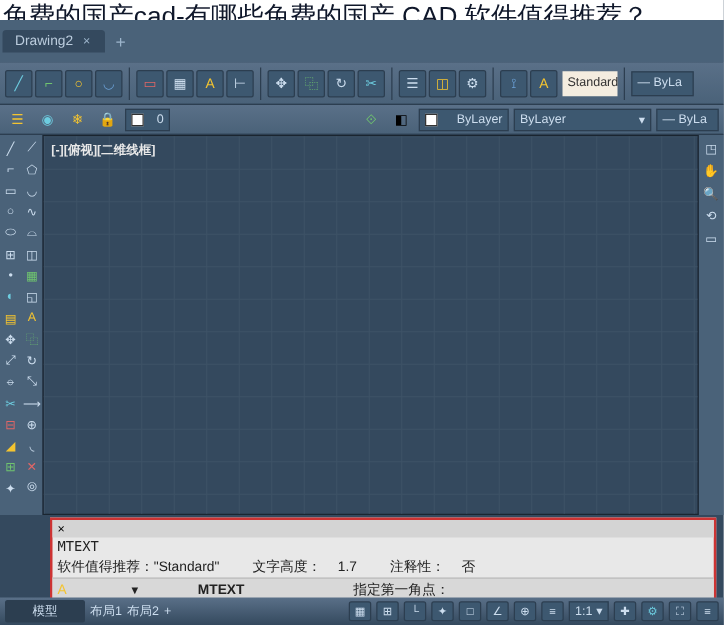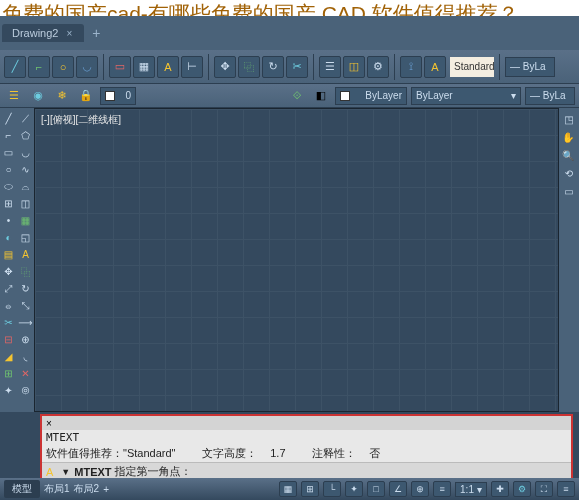--- a/index.html
+++ b/index.html
@@ -1,18 +1,18 @@
 <!DOCTYPE html>
 <html><head>
 <meta charset="utf-8">
 <style>
 * { margin: 0; padding: 0; box-sizing: border-box; font-family: "Microsoft YaHei", Arial, sans-serif; }
 body { width: 579px; height: 500px; background: #fff; overflow: hidden; position: relative; }
 
-.page-title { font-size: 21px; color: #a16207; padding: 0 2px; line-height: 1.3; }
+.page-title { font-size: 21px; color: #0f172a; padding: 0 2px; line-height: 1.3; }
 
 .app-window { position: absolute; top: 16px; left: 0; width: 579px; height: 484px; background: #34495e; }
 
 .menu-bar { height: 18px; background: #2c3e50; display: flex; align-items: center; padding: 0 4px; gap: 4px; color: #9cb4cb; font-size: 10px; }
 .menu-item { padding: 0 3px; cursor: pointer; }
 
 .tab-bar { height: 34px; background: #4a6279; display: flex; align-items: center; padding: 0 2px; }
 .doc-tab { background: #34495e; color: #bcd; font-size: 11px; padding: 3px 12px 3px 10px; display: flex; align-items: center; gap: 8px; border-radius: 3px 3px 0 0; }
 .tab-close { font-size: 10px; color: #9cb4cb; }
 .tab-add { color: #9cb4cb; font-size: 14px; padding: 0 8px; }
@@ -32,31 +32,31 @@
 .tool-left-row { display: flex; }
 .tool-btn { width: 17px; height: 17px; display: flex; align-items: center; justify-content: center; font-size: 10px; color: #cde; }
 .tool-right { width: 20px; background: #4a6279; display: flex; flex-direction: column; padding: 2px 0; }
 .tool-right .tool-btn { width: 20px; height: 18px; }
 
 .canvas { flex: 1; background: #34495e; position: relative; border: 1px solid #1a2530; }
 .canvas-grid { position: absolute; inset: 0; background-image:
   linear-gradient(#3d5266 1px, transparent 1px),
   linear-gradient(90deg, #3d5266 1px, transparent 1px);
   background-size: 26px 26px; }
-.canvas-label { position: absolute; top: 4px; left: 6px; color: #e8e8e8; font-size: 10px; }
+.canvas-label { position: absolute; top: 4px; left: 6px; color: #e8e8e8; font-size: 10px; font-weight: bold; }
 
 .cmd-area { border: 2px solid #cc3333; margin: 2px 6px 0 40px; background: #e8e8e8; }
 .cmd-header { height: 14px; background: #d4d4d4; display: flex; align-items: center; padding: 0 4px; font-size: 10px; }
 .cmd-line { padding: 1px 4px; font-size: 11px; color: #222; font-family: SimSun, monospace; }
-.cmd-input-row { display: flex; align-items: center; background: #d8d8d8; padding: 1px 4px; font-size: 11px; color: #222; border-top: 1px solid #bbb; }
+.cmd-input-row { display: flex; align-items: center; background: #d8d8d8; padding: 1px 4px; font-size: 11px; color: #222; border-top: 1px solid #bbb; gap: 42px; }
 .cmd-caret { margin-right: 4px; }
 .cmd-dropdown { margin: 0 4px; font-size: 9px; }
 
 .status-bar { position: absolute; bottom: 0; left: 0; right: 0; height: 22px; background: linear-gradient(#5a7088, #34495e); display: flex; align-items: center; gap: 4px; padding: 0 4px; color: #cde; font-size: 10px; }
-.status-tab { background: #2c3e50; padding: 2px 8px; border-radius: 2px; }
+.status-tab { background: #2c3e50; padding: 2px 22px; border-radius: 2px; }
 .status-btn { width: 18px; height: 16px; background: #3d5870; border: 1px solid #2c3e50; display: flex; align-items: center; justify-content: center; border-radius: 2px; font-size: 9px; }
 .status-sep { flex: 1; }
 .status-combo { background: #3d5870; border: 1px solid #2c3e50; padding: 1px 4px; display: flex; align-items: center; gap: 3px; }
 
 
 .ic-yellow { color: #f4c430; }
 .ic-green { color: #6fc36f; }
 .ic-cyan { color: #6dcde0; }
 .ic-red { color: #e06666; }
 .ic-blue { color: #6a9fd4; }

